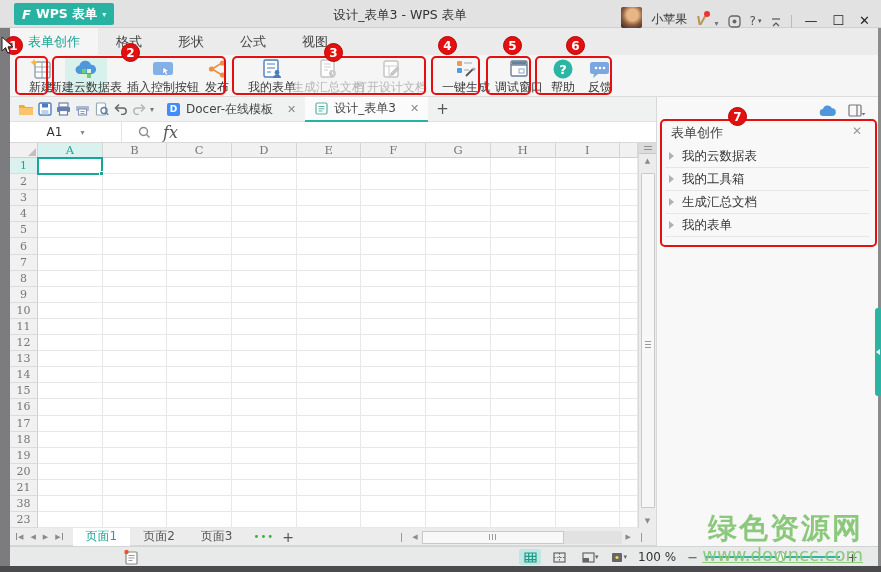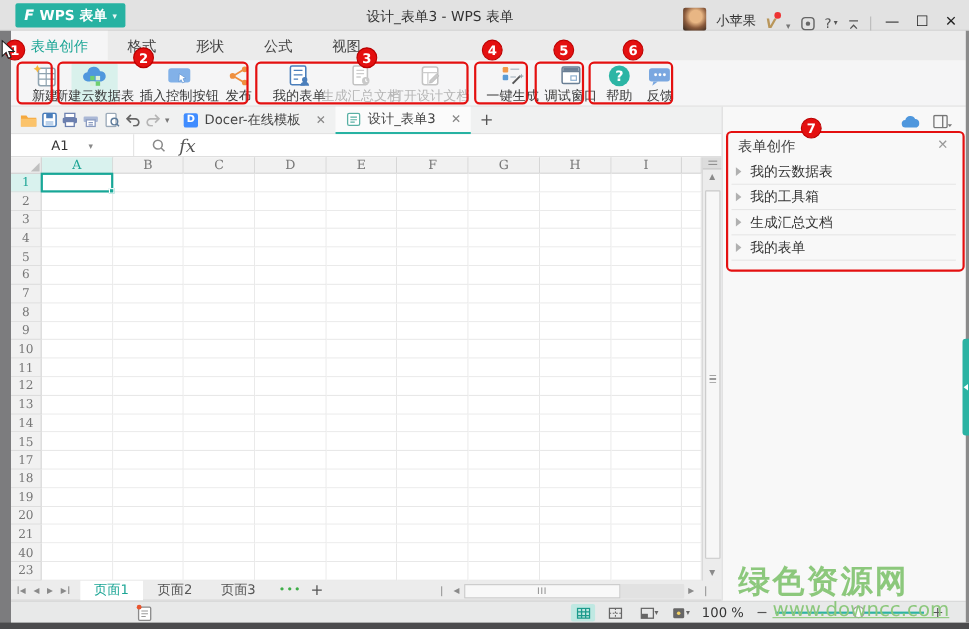--- a/index.html
+++ b/index.html
@@ -122,21 +122,21 @@
   .rb3{left:232px;top:56px;width:194px;height:39px;}
   .rb4{left:431px;top:56px;width:49px;height:39px;}
   .rb5{left:486px;top:56px;width:45px;height:39px;}
   .rb6{left:535px;top:56px;width:77px;height:39px;}
   .rb7{left:660px;top:119px;width:217px;height:128px;}
   .badge{position:absolute;width:19px;height:19px;border-radius:50%;background:#e41010;border:1px solid #b00;
          color:#fff;font-size:12px;font-weight:bold;text-align:center;line-height:18px;z-index:42;}
   .b1{left:4px;top:36px;} .b2{left:121px;top:43px;} .b3{left:324px;top:43px;}
   .b4{left:438px;top:36px;} .b5{left:503px;top:36px;} .b6{left:566px;top:36px;} .b7{left:728px;top:107px;}
   
-  .wm{position:absolute;right:18px;top:513px;z-index:50;pointer-events:none;}
+  .wm{position:absolute;right:18px;top:513px;z-index:50;text-align:right;pointer-events:none;}
   .wm1{font-size:29px;font-weight:bold;color:#8cc87c;letter-spacing:2px;line-height:31px;}
   .wm2{font-size:18px;color:#8cc87c;text-decoration:underline;line-height:22px;margin-left:31px;}
   
   .cursor{position:absolute;left:1px;top:36px;z-index:60;}
 </style>
 </head>
 <body>
 
 <div id="win">
 
@@ -591,20 +591,33 @@
         <div class="g-cell"></div>
         <div class="g-cell"></div>
         <div class="g-cell"></div>
         <div class="g-cell"></div>
         <div class="g-cell"></div>
         <div class="g-cell"></div>
         <div class="g-cell"></div>
         <div class="g-cell g-partial"></div>
       </div>
       <div class="g-row">
+        <div class="g-rn">16</div>
+        <div class="g-cell"></div>
+        <div class="g-cell"></div>
+        <div class="g-cell"></div>
+        <div class="g-cell"></div>
+        <div class="g-cell"></div>
+        <div class="g-cell"></div>
+        <div class="g-cell"></div>
+        <div class="g-cell"></div>
+        <div class="g-cell"></div>
+        <div class="g-cell g-partial"></div>
+      </div>
+      <div class="g-row">
         <div class="g-rn">17</div>
         <div class="g-cell"></div>
         <div class="g-cell"></div>
         <div class="g-cell"></div>
         <div class="g-cell"></div>
         <div class="g-cell"></div>
         <div class="g-cell"></div>
         <div class="g-cell"></div>
         <div class="g-cell"></div>
         <div class="g-cell"></div>
@@ -656,21 +669,21 @@
         <div class="g-cell"></div>
         <div class="g-cell"></div>
         <div class="g-cell"></div>
         <div class="g-cell"></div>
         <div class="g-cell"></div>
         <div class="g-cell"></div>
         <div class="g-cell"></div>
         <div class="g-cell g-partial"></div>
       </div>
       <div class="g-row">
-        <div class="g-rn">40</div>
+        <div class="g-rn">38</div>
         <div class="g-cell"></div>
         <div class="g-cell"></div>
         <div class="g-cell"></div>
         <div class="g-cell"></div>
         <div class="g-cell"></div>
         <div class="g-cell"></div>
         <div class="g-cell"></div>
         <div class="g-cell"></div>
         <div class="g-cell"></div>
         <div class="g-cell g-partial"></div>

